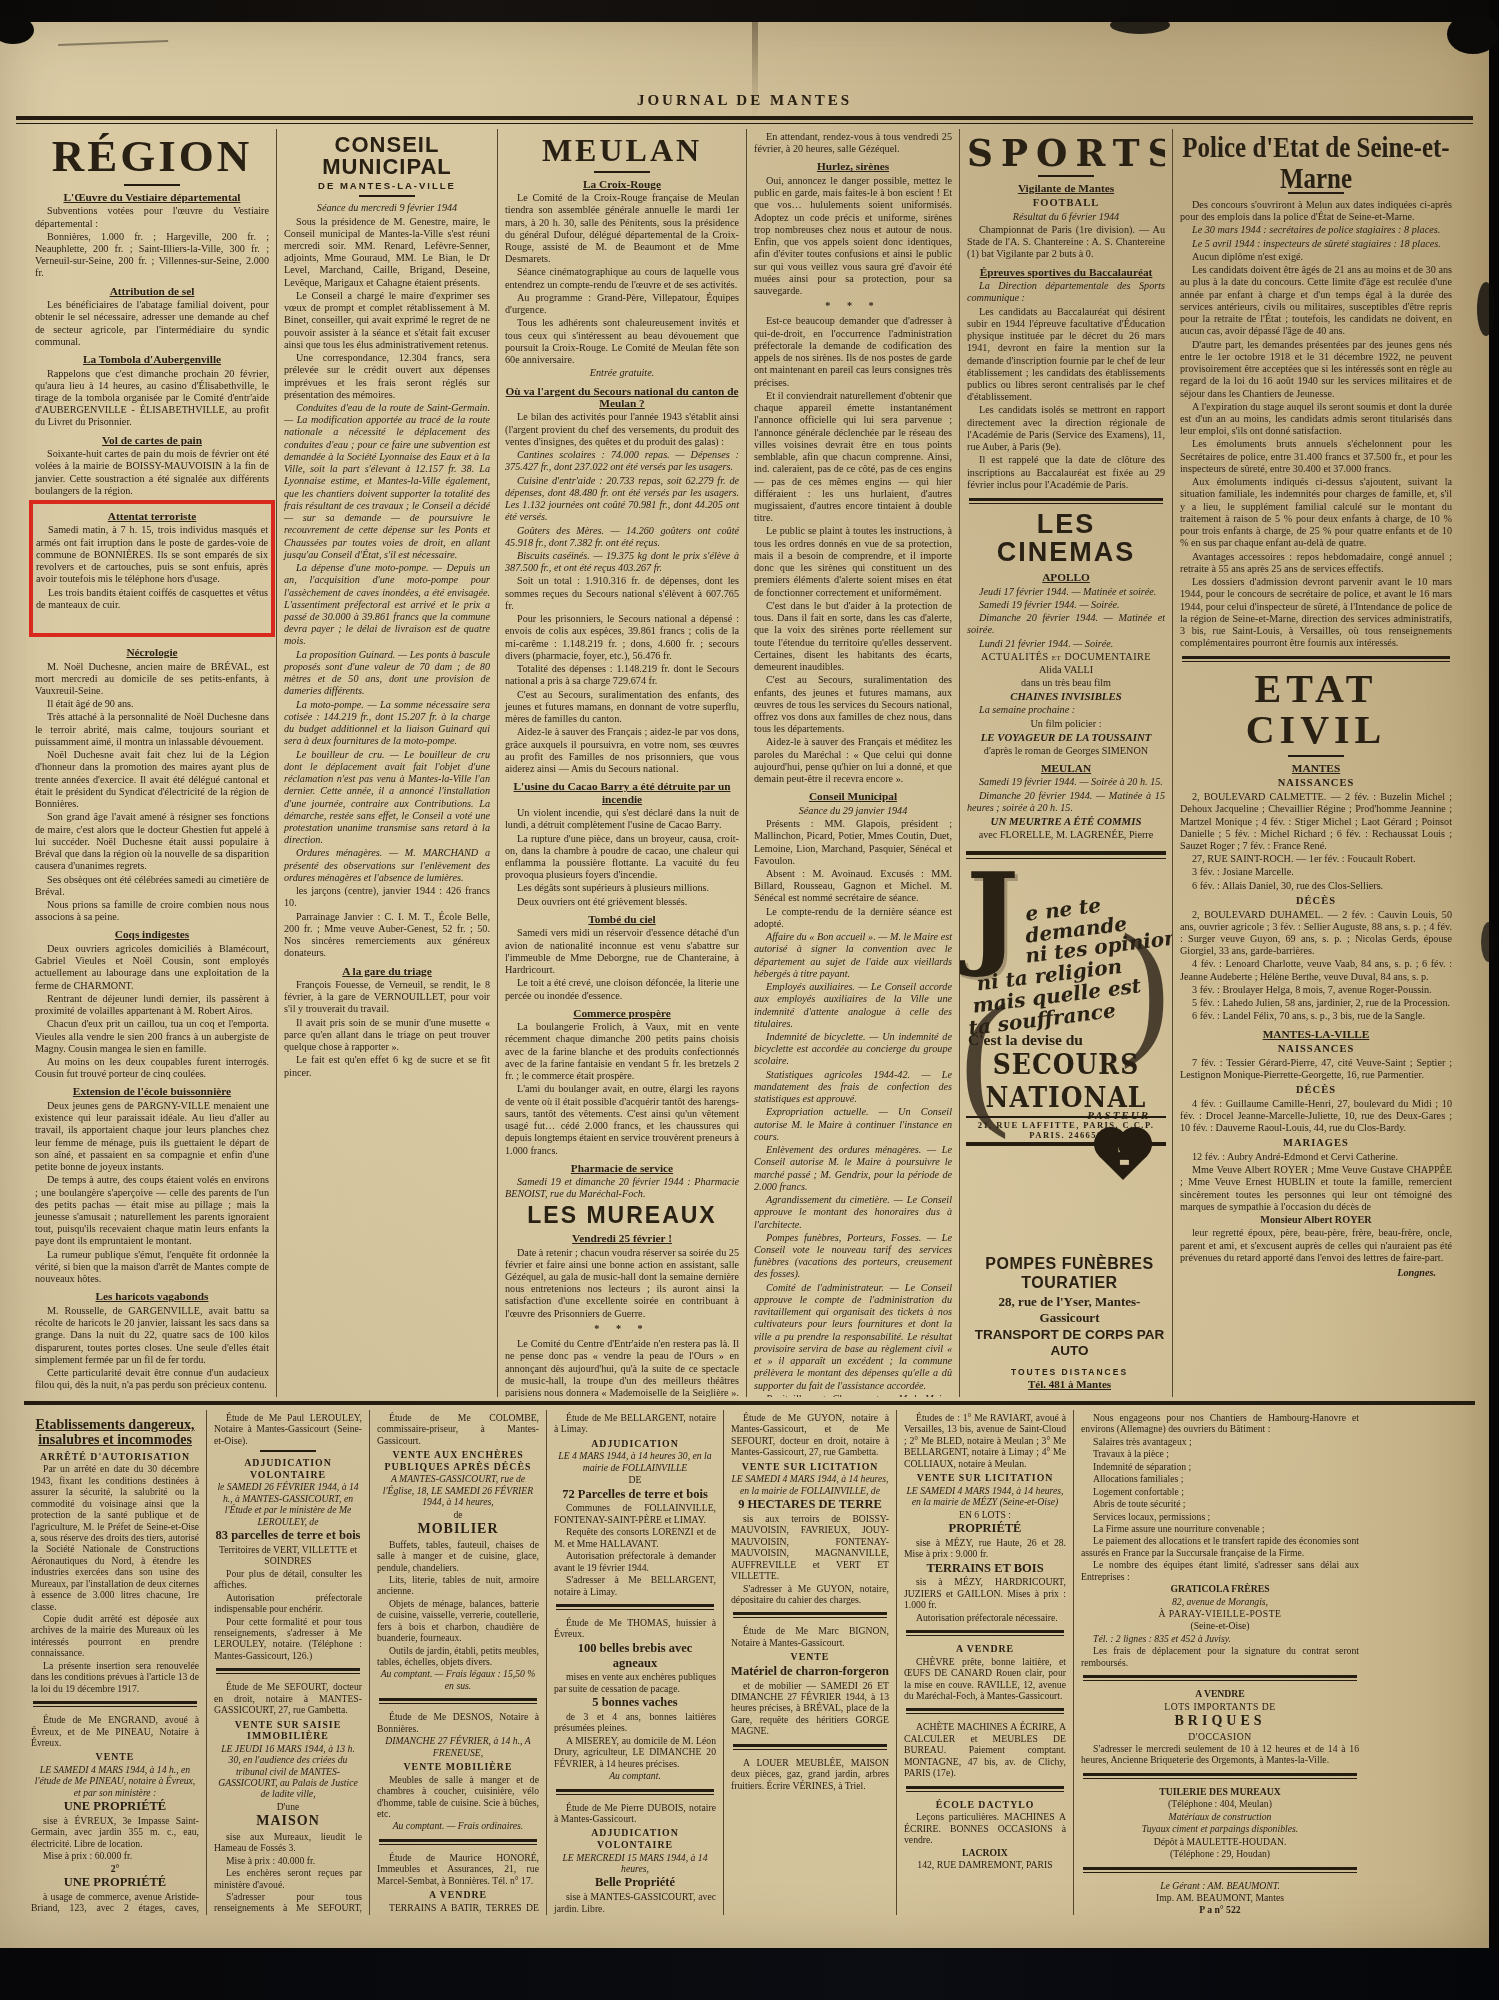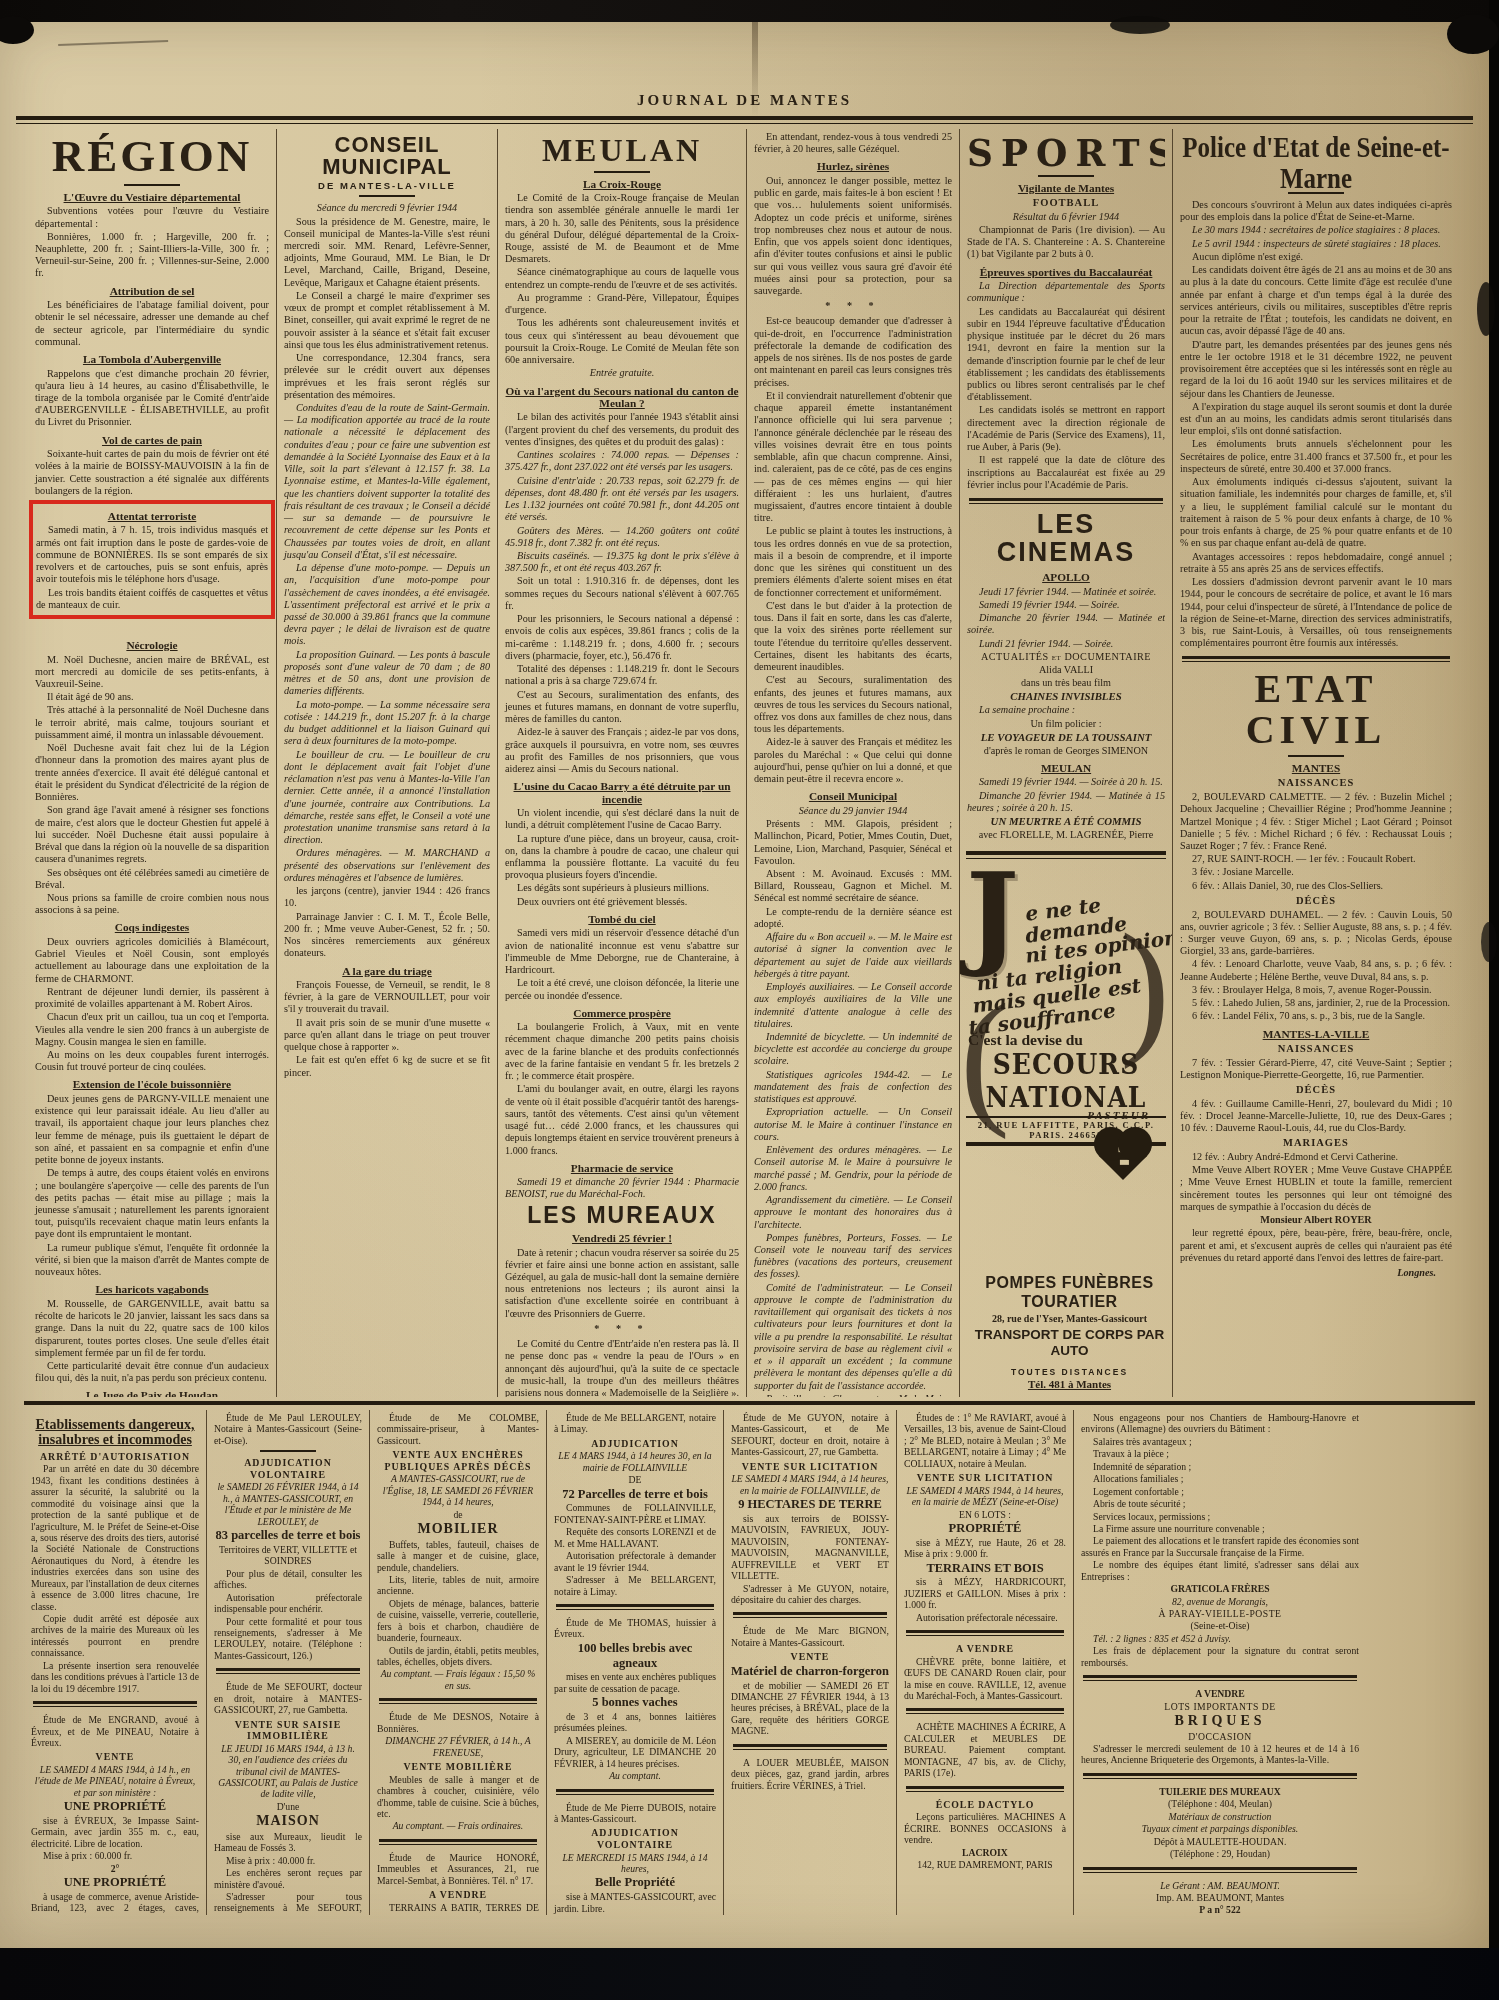--- a/index.html
+++ b/index.html
@@ -46,21 +46,21 @@
   .i-ital{font-style:italic;text-indent:12px;}
   .i-itc{font-style:italic;text-align:center;text-indent:0;margin:1px 0;}
   .i-center{text-align:center;text-indent:0;}
   .i-cb{text-align:center;font-weight:bold;text-indent:0;}
   .i-cib{text-align:center;font-weight:bold;font-style:italic;font-size:10.8px;margin:1px 0;}
   .i-csc{text-align:center;font-variant:small-caps;letter-spacing:.5px;}
   .i-right{text-align:right;font-weight:bold;font-style:italic;padding-right:16px;margin-top:3px;}
   .i-stars{text-align:center;letter-spacing:7px;font-weight:bold;margin:3px 0;}
   .big{font-size:12.5px;} .big2{font-size:14px;letter-spacing:1px;} .sp2{letter-spacing:4px;}
 
-  .redbox{border:4px solid #d8291c;margin:3px -6px 20px -6px;padding:1px 3px 3px 3px;}
+  .redbox{border:4px solid #d8291c;margin:3px -6px 9px -6px;padding:1px 3px 21px 3px;}
 
   
   .ad{position:absolute;left:6px;right:6px;bottom:138px;height:408px;}
   .ad-rule{border-top:4px solid #241c10;border-bottom:1px solid #241c10;height:3px;margin-bottom:6px;}
   .ad-j{float:left;font-family:"DejaVu Serif",serif;font-weight:bold;font-size:112px;line-height:.78;
     padding:6px 6px 0 0;text-shadow:3px 3px 0 rgba(45,33,18,.28);}
   .ad-lines{padding-top:30px;}
   .ad-line{font-family:"DejaVu Serif",serif;font-style:italic;font-weight:bold;font-size:20px;
     transform:rotate(-7deg);white-space:nowrap;line-height:1.1;}
   .ad-line:nth-child(1){margin-left:48px;} .ad-line:nth-child(2){margin-left:44px;}
@@ -73,21 +73,21 @@
   .heart::before,.heart::after{content:"";position:absolute;width:34px;height:34px;border-radius:50%;background:#241c10;}
   .heart::before{left:-17px;} .heart::after{top:-17px;}
   .dove{position:absolute;width:9px;height:5px;background:#d5c59d;transform:rotate(-45deg);}
   .ad-devise{clear:both;font-weight:bold;font-size:15.5px;margin:4px 0 2px 2px;}
   .ad-org{font-weight:bold;text-align:center;font-size:25px;letter-spacing:1px;
     font-family:"DejaVu Serif",serif;transform:scaleY(1.1);}
   .ad-addr{text-align:center;font-weight:bold;font-size:8.6px;letter-spacing:1.4px;
     border-top:2px solid #241c10;border-bottom:4px solid #241c10;padding:2px 0;margin-top:4px;}
   .pompes{position:absolute;left:13px;right:6px;bottom:6px;text-align:center;}
   .p-title{font-size:16px;font-weight:bold;font-family:"Liberation Sans",sans-serif;letter-spacing:.5px;}
-  .p-addr{font-size:10px;font-weight:bold;margin-top:2px;}
+  .p-addr{font-size:13px;font-weight:bold;margin-top:2px;}
   .p-line{font-size:13.5px;font-weight:bold;font-family:"Liberation Sans",sans-serif;margin-top:2px;}
   .p-dist{font-size:8.5px;font-weight:bold;letter-spacing:2px;font-family:"Liberation Sans",sans-serif;margin-top:7px;}
   .p-tel{font-size:11px;font-weight:bold;text-decoration:underline;margin-top:1px;}
 
   .bigrule{margin:4px 14px 0 24px;border-top:4px solid #241c10;}
   .classifieds{display:flex;margin:5px 10px 0 24px;height:505px;overflow:hidden;}
   .cl-col{padding:2px 7px 0 7px;overflow:hidden;font-size:9.7px;line-height:1.18;text-align:justify;}
   .cl-col + .cl-col{border-left:1px solid #55462e;}
   .k1{width:168px;} .k2{width:148px;} .k3{width:162px;} .k4{width:162px;}
   .k5{width:158px;} .k6{width:162px;} .k7{width:278px;}

